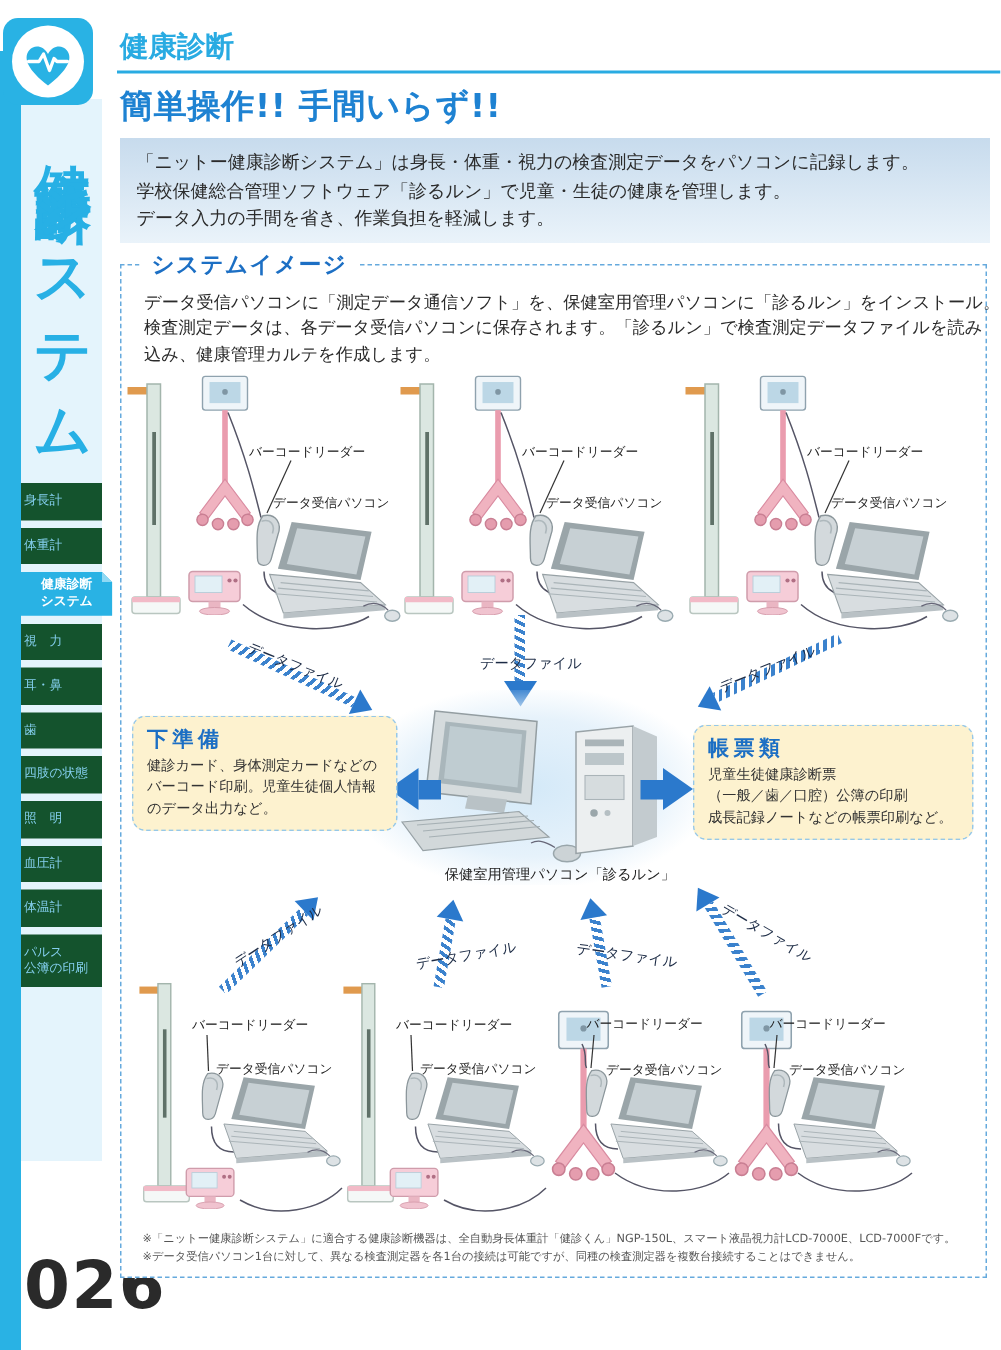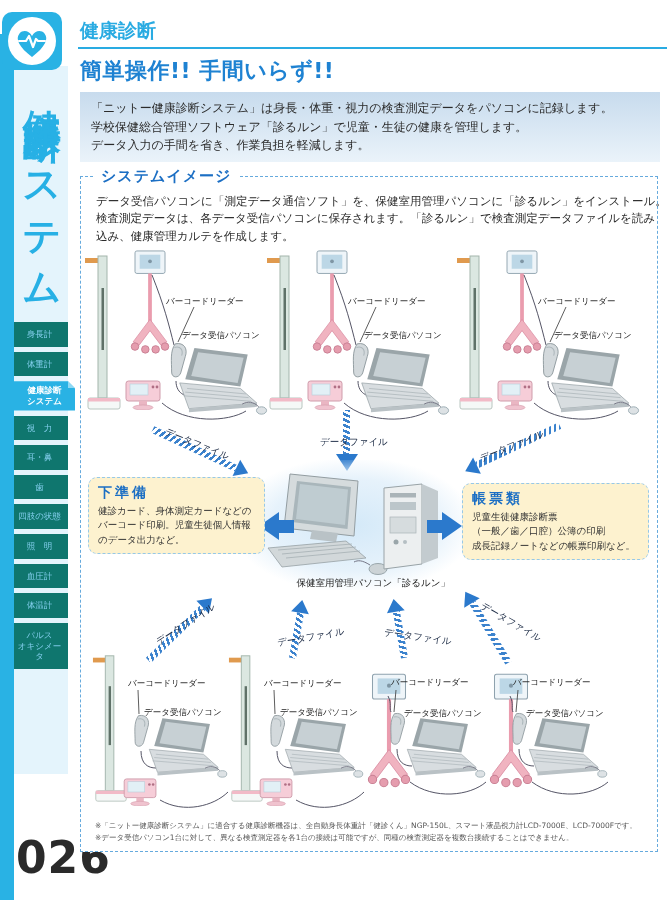--- a/index.html
+++ b/index.html
@@ -7,21 +7,21 @@
        font-family:"DejaVu Sans","Liberation Sans",sans-serif;}
 
   
   #side-strip{position:absolute;left:0;top:34px;width:14px;height:866px;background:#29b2e4}
   #side-bg{position:absolute;left:14px;top:66px;width:54px;height:708px;background:#e4f4fc}
   #side-icon{position:absolute;left:2px;top:10px}
   #side-title{position:absolute;left:15px;top:80px;width:53px;height:280px;
       writing-mode:vertical-rl;font-size:38px;font-weight:bold;color:#27b0e5;
       letter-spacing:5px;line-height:53px;text-align:left}
   #side-menu{position:absolute;left:14px;top:322px;width:54px;display:flex;flex-direction:column;gap:5px}
-  .menu-item{background:#0f766e;color:#84cfee;font-size:8.5px;text-align:center;
+  .menu-item{background:#14532d;color:#84cfee;font-size:8.5px;text-align:left;
       padding:7px 5px 7px 2px;line-height:1.25}
   .menu-item span{display:block}
   .menu-item span:empty{display:none}
   .menu-item.active{width:61px;background:#29b2e4;color:#fff;font-weight:bold;text-align:center;
       padding:4px 0;position:relative;
       clip-path:polygon(0 0,calc(100% - 7px) 0,100% 7px,100% 100%,0 100%)}
   .menu-item.active::after{content:"";position:absolute;right:0;top:0;width:0;height:0;
       border-bottom:7px solid #8fd9f4;border-right:7px solid transparent}
   #page-num{position:absolute;left:16px;top:832px;font-size:44px;font-weight:bold;color:#2a2a2a;letter-spacing:1px}
 
@@ -180,21 +180,21 @@
       <span>照　明</span>
     </div>
   <div class="menu-item">
       <span>血圧計</span>
     </div>
   <div class="menu-item">
       <span>体温計</span>
     </div>
   <div class="menu-item">
       <span>パルス</span>
-      <span>オキシメータ</span>
+      <span>公簿の印刷</span>
     </div>
 </div>
 
 <div id="page-num">026</div>
 
 <div id="cat-title">健康診断</div>
 <div id="cat-rule"></div>
 <div id="main-title">簡単操作!!  手間いらず!!</div>
 
 <div id="intro-box">

